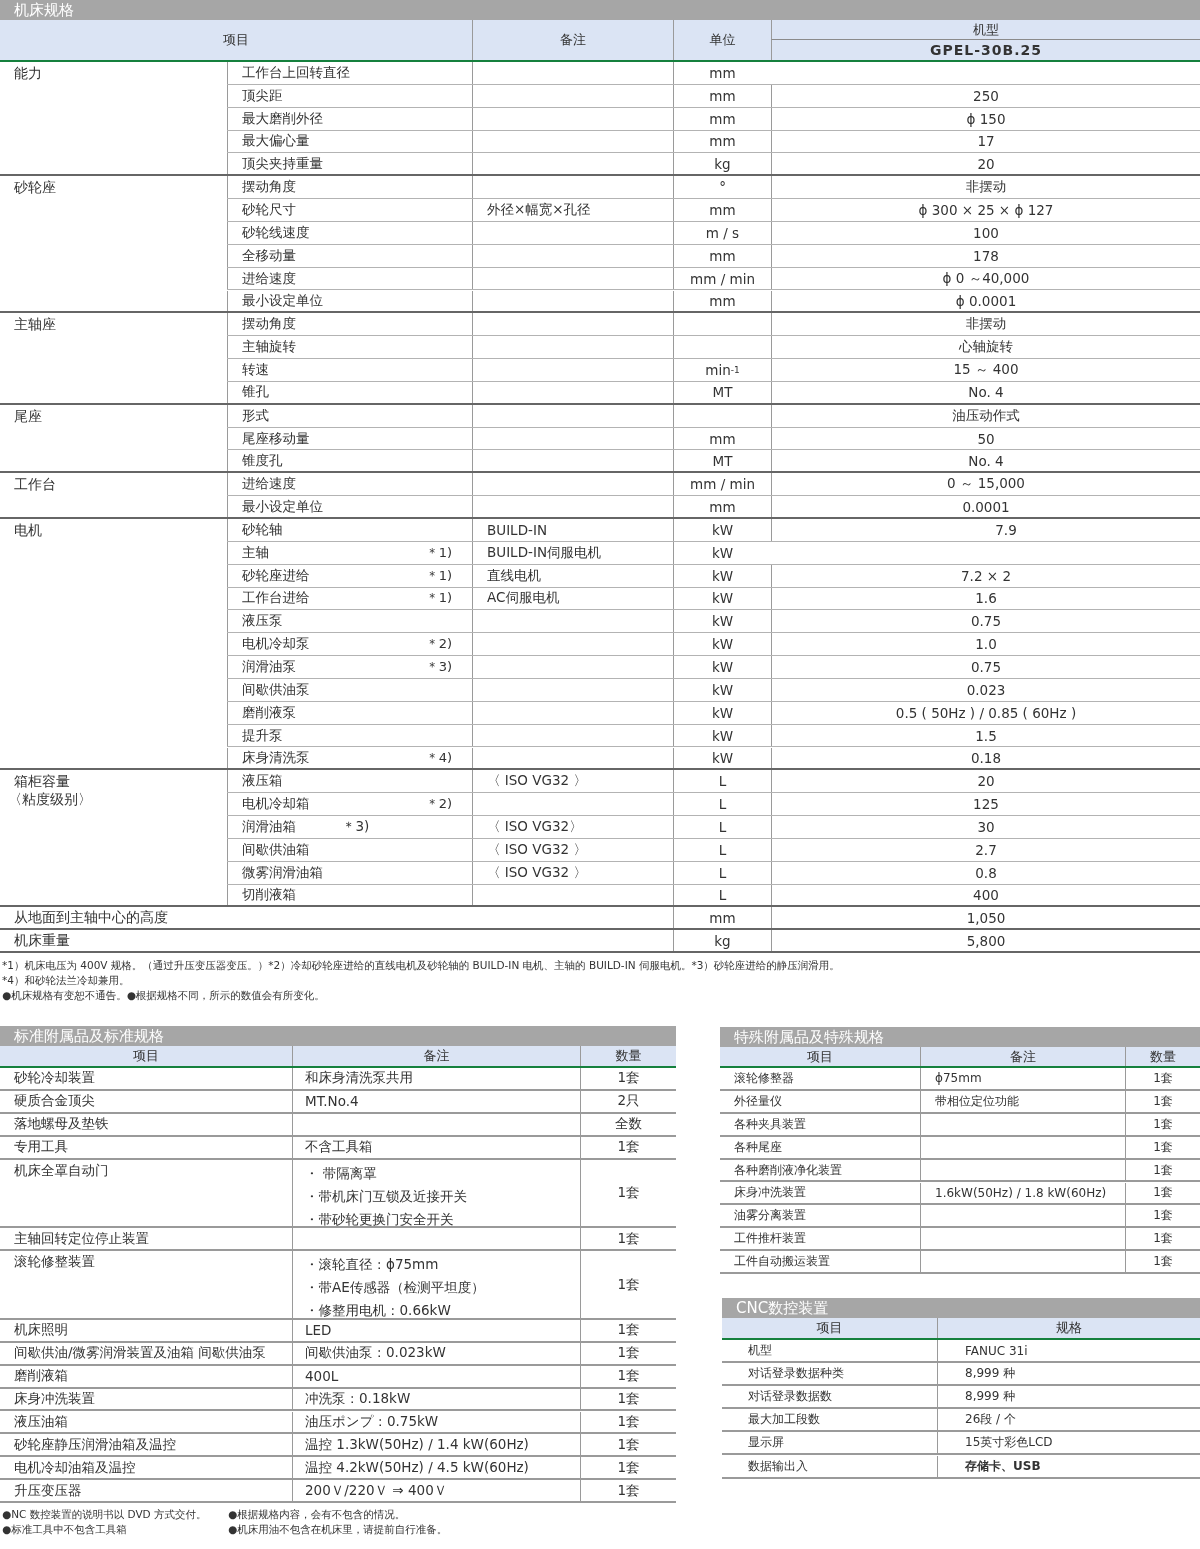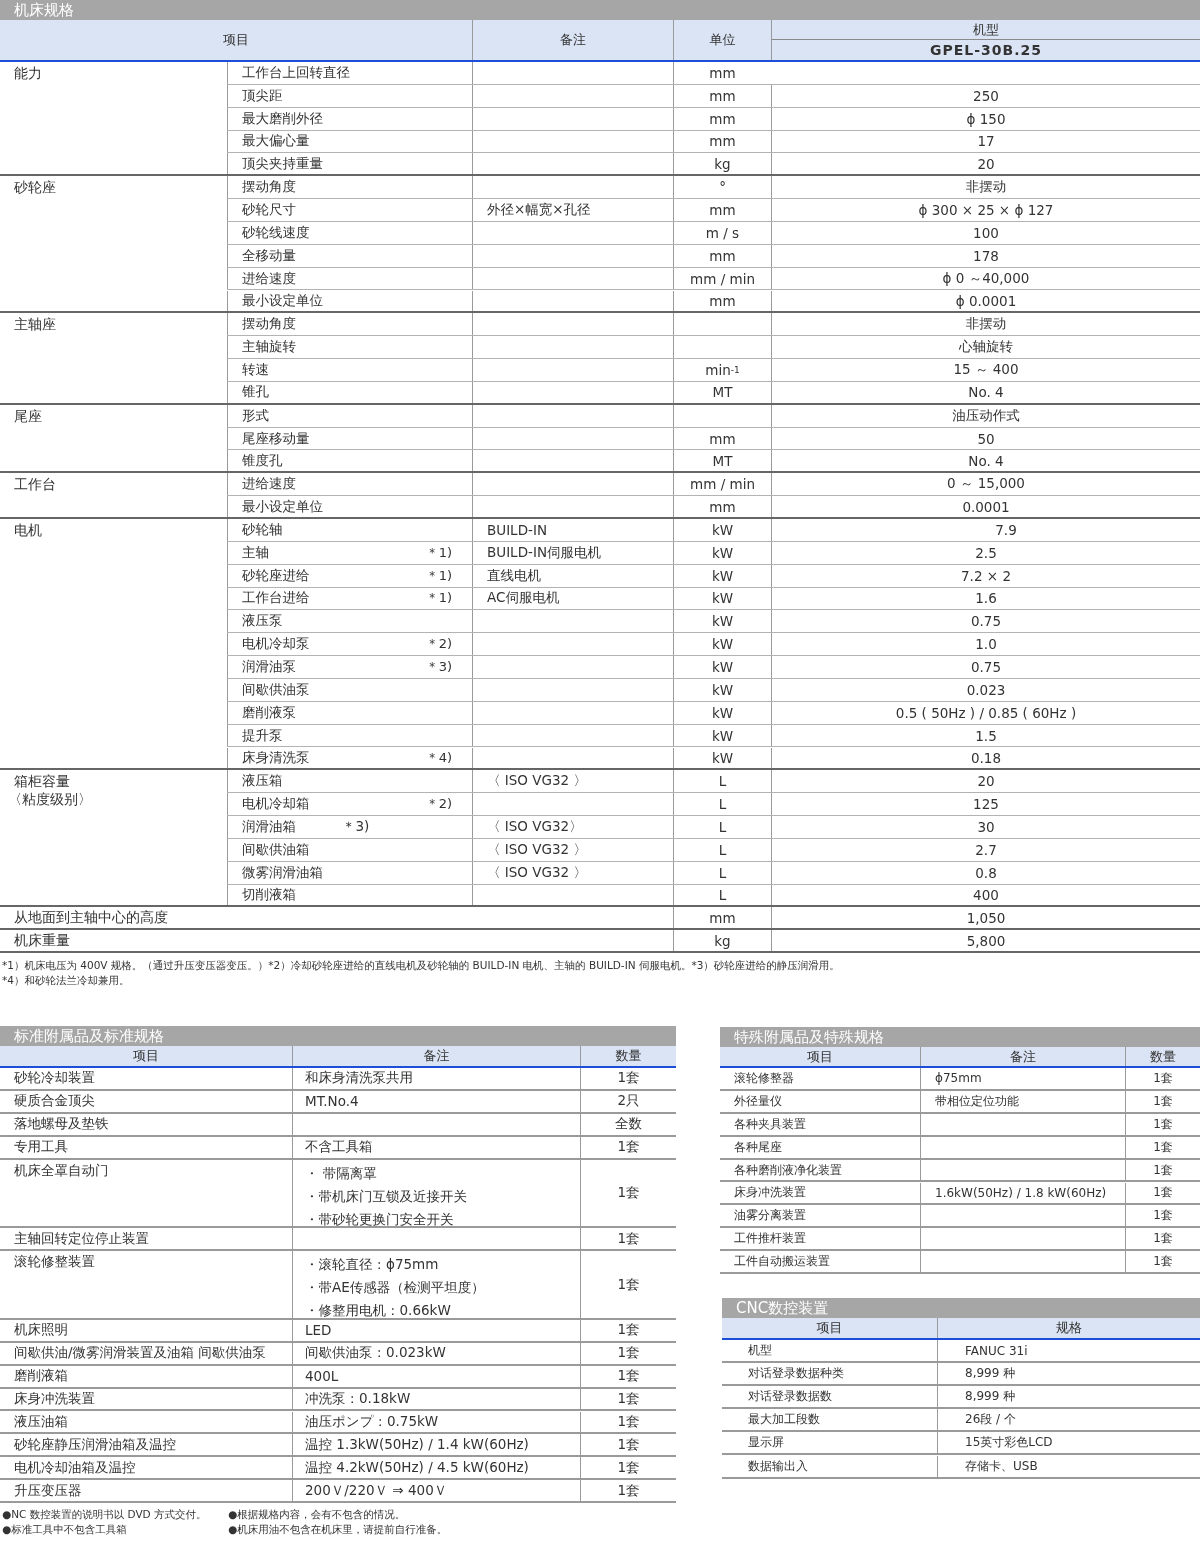--- a/index.html
+++ b/index.html
@@ -3,21 +3,21 @@
 <meta charset="utf-8">
 <style>
   * { box-sizing: border-box; margin: 0; padding: 0; }
   html, body { width: 1200px; height: 1549px; background: #ffffff; overflow: hidden; }
   body { position: relative; font-family: "DejaVu Sans", "Liberation Sans", sans-serif; color: #333; font-size: 13px; }
 
   .section-title {
     position: absolute; background: #a6a6a6; color: #ffffff;
     font-size: 15px; line-height: 20px; height: 20px; padding-left: 14px;
   }
-  .hdr { position: absolute; background: #dbe4f4; border-bottom: 2px solid #1d4ed8; }
+  .hdr { position: absolute; background: #dbe4f4; border-bottom: 2px solid #15803d; }
   .hdr-cell { position: absolute; top: 0; height: 100%; display: flex; align-items: center; justify-content: center; font-size: 13px; color: #333; border-left: 1px solid #9a9a9a; }
   .hdr-cell.first { border-left: none; }
 
   .tbl { position: absolute; }
   .row { position: absolute; left: 0; right: 0; height: 23px; border-bottom: 1px solid #b3b3b3; }
   .row.thick { border-bottom: 2px solid #666; }
   .cell { position: absolute; top: 0; height: 100%; display: flex; align-items: center; font-size: 13.5px; color: #333; white-space: nowrap; border-left: 1px solid #9a9a9a; }
   .cell.c { justify-content: center; }
   .cell.first { border-left: none; }
   .pad { padding-left: 14px; }
@@ -226,21 +226,20 @@
       <div class="cell c" style="left: 446px; width: 98px;">kW</div>
       <div class="cell c" style="left: 544px; width: 429px; padding-left: 40px;">7.9</div>
     </div>
     <div class="row" style="top: 479.85px; left: 227px; height: 22.85px;">
       <div class="cell pad" style="left: 0px; width: 245px;">
         <span>主轴</span>
         <span class="mark">＊1)</span>
       </div>
       <div class="cell pad" style="left: 245px; width: 201px;">BUILD-IN伺服电机</div>
       <div class="cell c" style="left: 446px; width: 98px;">kW</div>
-      <div class="cell c" style="left: 544px; width: 429px;">2.5</div>
     </div>
     <div class="row" style="top: 502.7px; left: 227px; height: 22.85px;">
       <div class="cell pad" style="left: 0px; width: 245px;">
         <span>砂轮座进给</span>
         <span class="mark">＊1)</span>
       </div>
       <div class="cell pad" style="left: 245px; width: 201px;">直线电机</div>
       <div class="cell c" style="left: 446px; width: 98px;">kW</div>
       <div class="cell c" style="left: 544px; width: 429px;">7.2 × 2</div>
     </div>
@@ -373,20 +372,21 @@
     <div class="row thick" style="top: 868.3px; height: 22.85px; border-bottom: 2px solid rgb(102, 102, 102);">
       <div class="cell first pad" style="left: 0px; width: 673px; font-size: 14px;">机床重量</div>
       <div class="cell c" style="left: 673px; width: 98px;">kg</div>
       <div class="cell c" style="left: 771px; width: 429px;">5,800</div>
     </div>
   </div>
 
 <div class="notes" style="left:2px;top:958px;width:1198px;">
   <div>*1）机床电压为 400V 规格。（通过升压变压器变压。）*2）冷却砂轮座进给的直线电机及砂轮轴的 BUILD-IN 电机、主轴的 BUILD-IN 伺服电机。*3）砂轮座进给的静压润滑用。</div>
   <div>*4）和砂轮法兰冷却兼用。</div>
+  <div>●机床规格有变恕不通告。●根据规格不同，所示的数值会有所变化。</div>
 </div>
 
 <div class="section-title" style="left:0;top:1026px;width:676px;">标准附属品及标准规格</div>
 <div class="hdr" style="left:0;top:1046px;width:676px;height:22px;">
   <div class="hdr-cell first" style="left:0;width:292px;">项目</div>
   <div class="hdr-cell" style="left:292px;width:288px;">备注</div>
   <div class="hdr-cell" style="left:580px;width:96px;">数量</div>
 </div>
 <div id="standard-body" class="tbl" style="left:0;top:1068px;width:676px;">
     <div class="row" style="top: 0px; height: 22.9px; border-bottom: 2px solid rgb(154, 154, 154);">
@@ -586,15 +586,15 @@
     <div class="row" style="top: 69.3px; height: 23.1px; border-bottom: 2px solid rgb(154, 154, 154);">
       <div class="cell first" style="left: 0px; width: 215px; padding-left: 26px; font-size: 12px;">最大加工段数</div>
       <div class="cell" style="left: 215px; width: 263px; padding-left: 27px; font-size: 12px;">26段 / 个</div>
     </div>
     <div class="row" style="top: 92.4px; height: 23.1px; border-bottom: 2px solid rgb(154, 154, 154);">
       <div class="cell first" style="left: 0px; width: 215px; padding-left: 26px; font-size: 12px;">显示屏</div>
       <div class="cell" style="left: 215px; width: 263px; padding-left: 27px; font-size: 12px;">15英寸彩色LCD</div>
     </div>
     <div class="row" style="top: 115.5px; height: 23.1px; border-bottom: 2px solid rgb(154, 154, 154);">
       <div class="cell first" style="left: 0px; width: 215px; padding-left: 26px; font-size: 12px;">数据输出入</div>
-      <div class="cell" style="left: 215px; width: 263px; padding-left: 27px; font-size: 12px;">存储卡、USB</div>
+      <div class="cell" style="left: 215px; width: 263px; padding-left: 27px; font-size: 12px; font-weight: bold;">存储卡、USB</div>
     </div>
   </div>
 
 </body></html>

